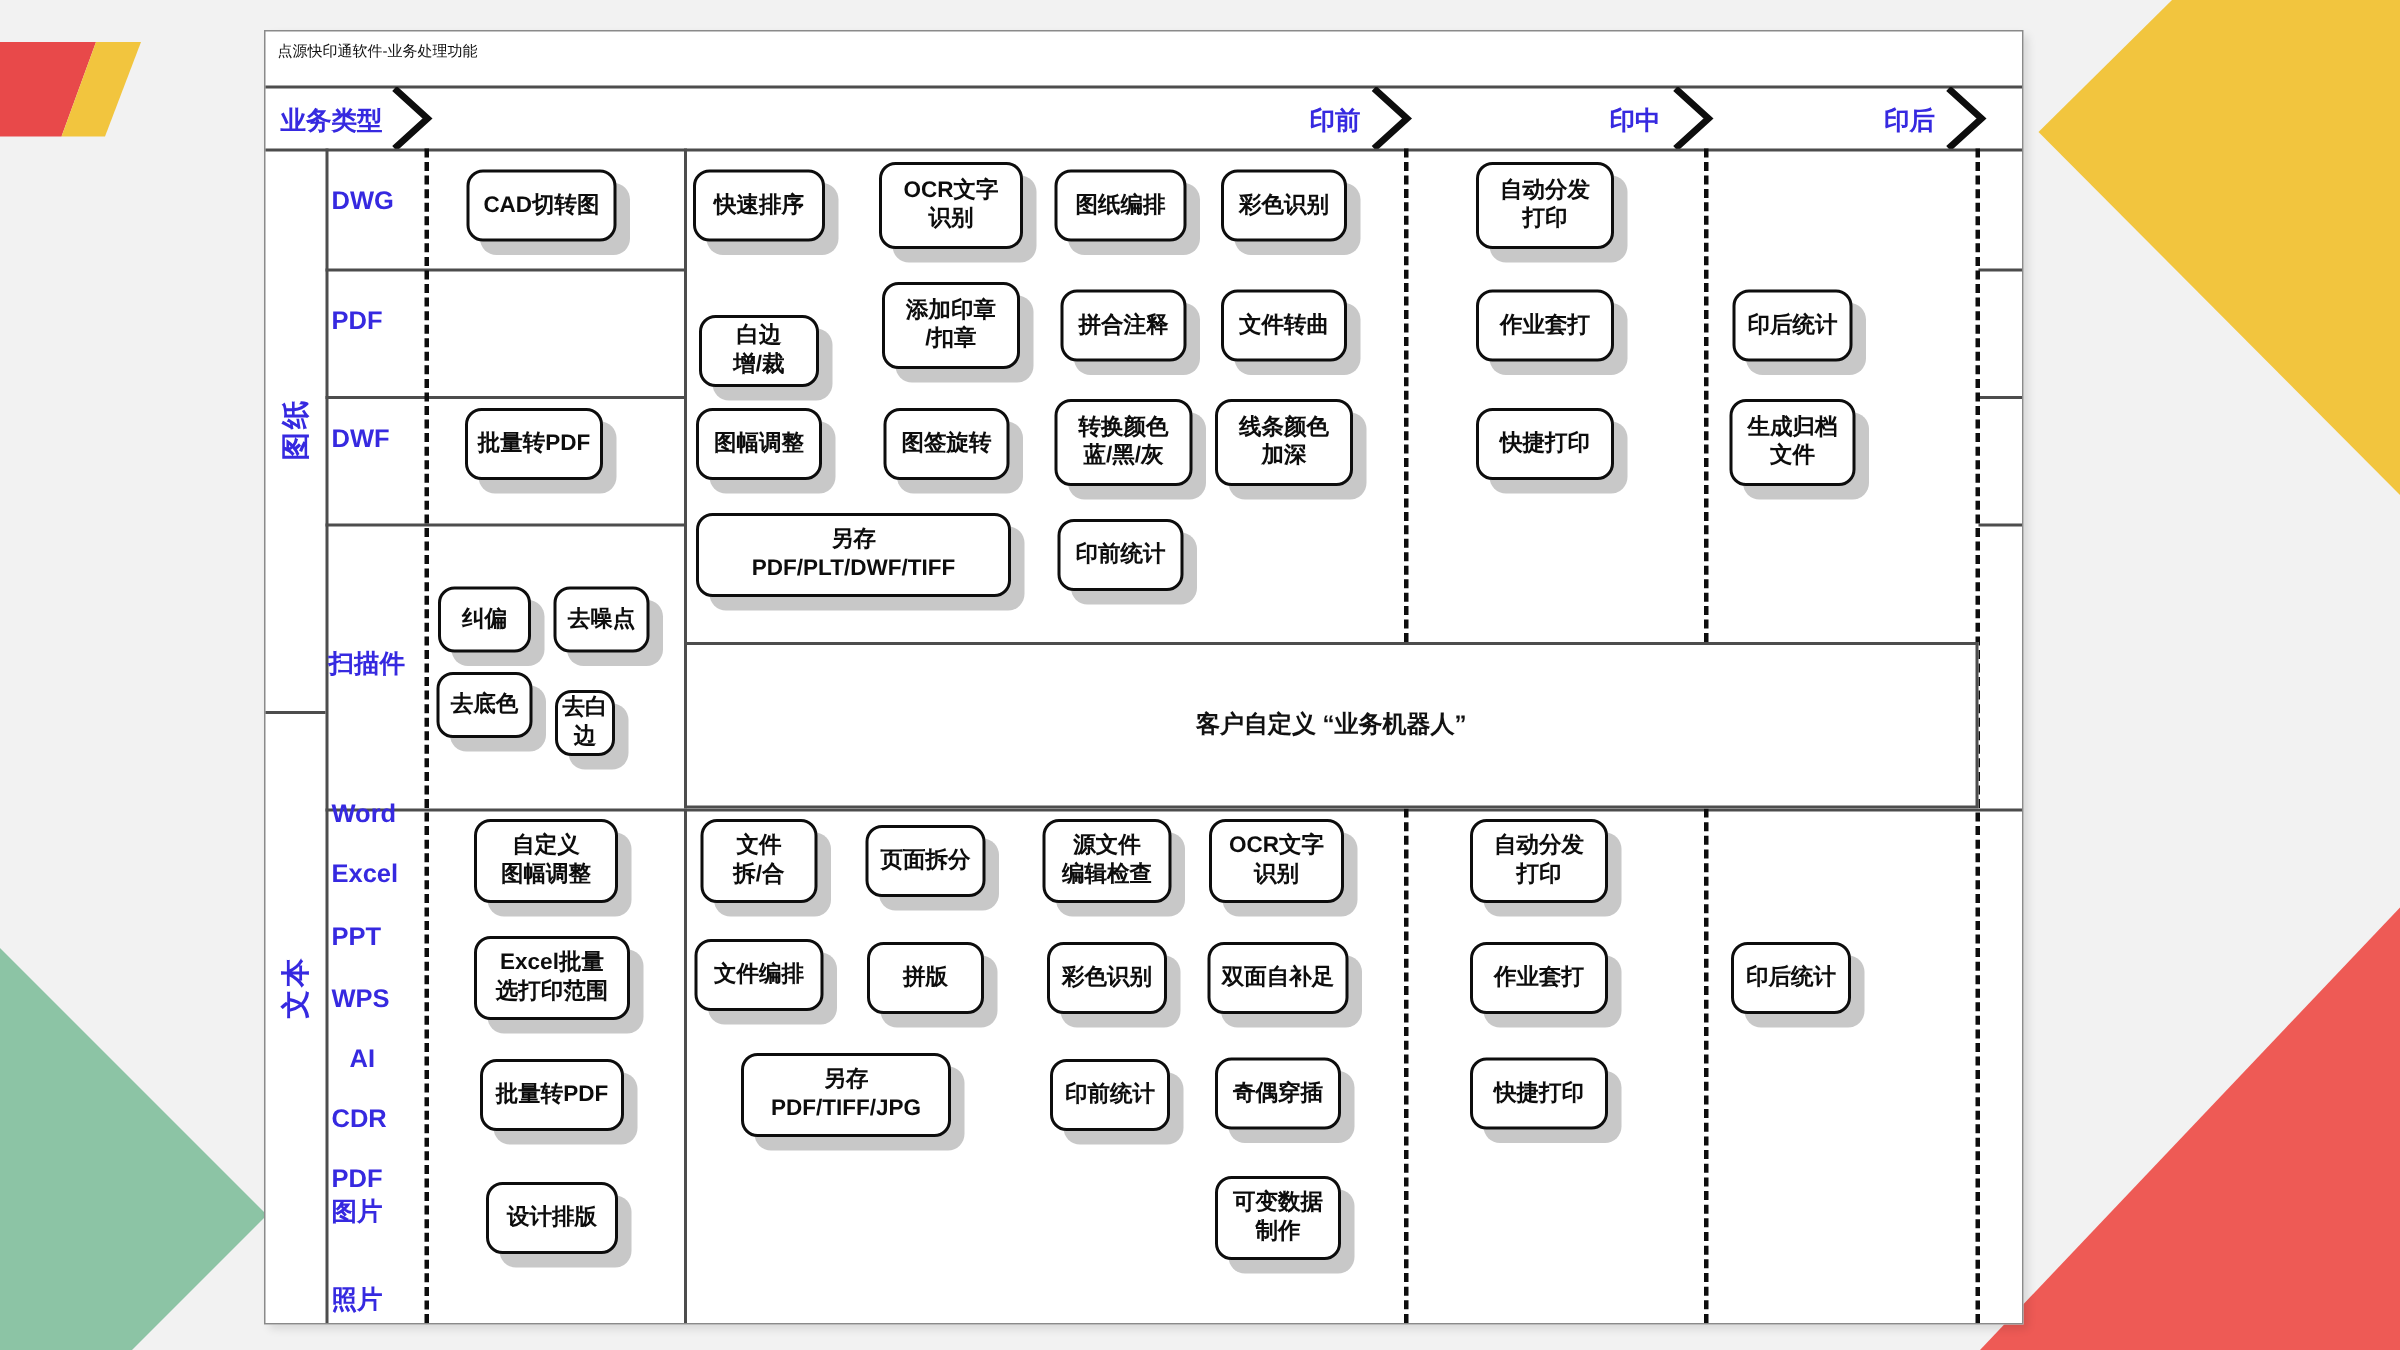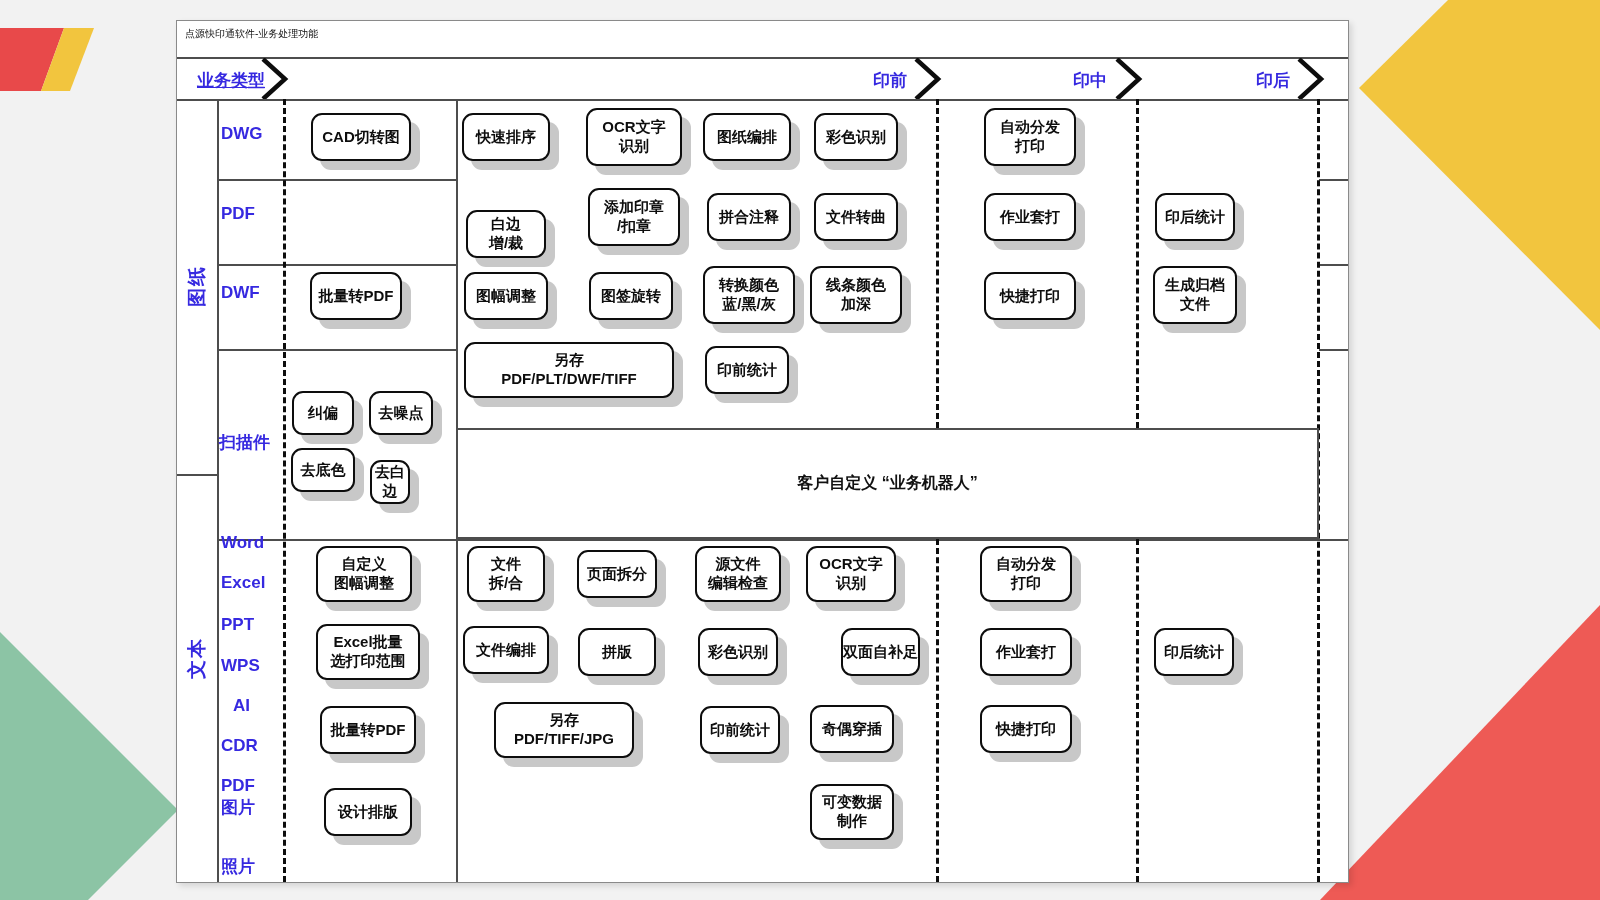--- a/index.html
+++ b/index.html
@@ -37,21 +37,21 @@
     <polygon points="1359,88 1448,0 1600,0 1600,330" fill="#f2c53e"></polygon>
     <polygon points="0,632 178,810 88,900 0,900" fill="#8cc4a5"></polygon>
     <polygon points="1600,605 1600,900 1320,900" fill="#ee5a55"></polygon>
   </svg>
 
   <div class="panel">
 
     <div class="title">点源快印通软件-业务处理功能</div>
     <div class="hl" style="left:0;top:36px;width:1171px;height:1.5px;"></div>
 
-    <div class="hlabel" style="left:10px;width:88px;text-align:center;text-decoration:underline;">业务类型</div>
+    <div class="hlabel" style="left:10px;width:88px;">业务类型</div>
     <svg class="chev" style="left:82px;top:37px;" width="30" height="42">
         <polyline points="4,1 26,21 4,41" fill="none" stroke="#0d0d0d" stroke-width="4.5"></polyline>
       </svg>
     <div class="hlabel" style="left:630px;width:100px;text-align:right;">印前</div>
     <svg class="chev" style="left:735px;top:37px;" width="30" height="42">
         <polyline points="4,1 26,21 4,41" fill="none" stroke="#0d0d0d" stroke-width="4.5"></polyline>
       </svg>
     <div class="hlabel" style="left:830px;width:100px;text-align:right;">印中</div>
     <svg class="chev" style="left:936px;top:37px;" width="30" height="42">
         <polyline points="4,1 26,21 4,41" fill="none" stroke="#0d0d0d" stroke-width="4.5"></polyline>
@@ -153,21 +153,21 @@
     <div class="btn" style="left:629px;top:525px;width:90px;height:56px;">OCR文字
 识别</div>
     <div class="btn" style="left:803px;top:525px;width:92px;height:56px;">自动分发
 打印</div>
 
     <div class="btn" style="left:139px;top:603px;width:104px;height:56px;">Excel批量
 选打印范围</div>
     <div class="btn" style="left:286px;top:605px;width:86px;height:48px;">文件编排</div>
     <div class="btn" style="left:401px;top:607px;width:78px;height:48px;">拼版</div>
     <div class="btn" style="left:521px;top:607px;width:80px;height:48px;">彩色识别</div>
-    <div class="btn" style="left:664px;top:607px;width:79px;height:48px;">双面自补足</div>
+    <div class="btn" style="left:628px;top:607px;width:94px;height:48px;">双面自补足</div>
     <div class="btn" style="left:803px;top:607px;width:92px;height:48px;">作业套打</div>
     <div class="btn" style="left:977px;top:607px;width:80px;height:48px;">印后统计</div>
 
     <div class="btn" style="left:143px;top:685px;width:96px;height:48px;">批量转PDF</div>
     <div class="btn" style="left:317px;top:681px;width:140px;height:56px;">另存
 PDF/TIFF/JPG</div>
     <div class="btn" style="left:523px;top:685px;width:80px;height:48px;">印前统计</div>
     <div class="btn" style="left:633px;top:684px;width:84px;height:48px;">奇偶穿插</div>
     <div class="btn" style="left:803px;top:684px;width:92px;height:48px;">快捷打印</div>
 

